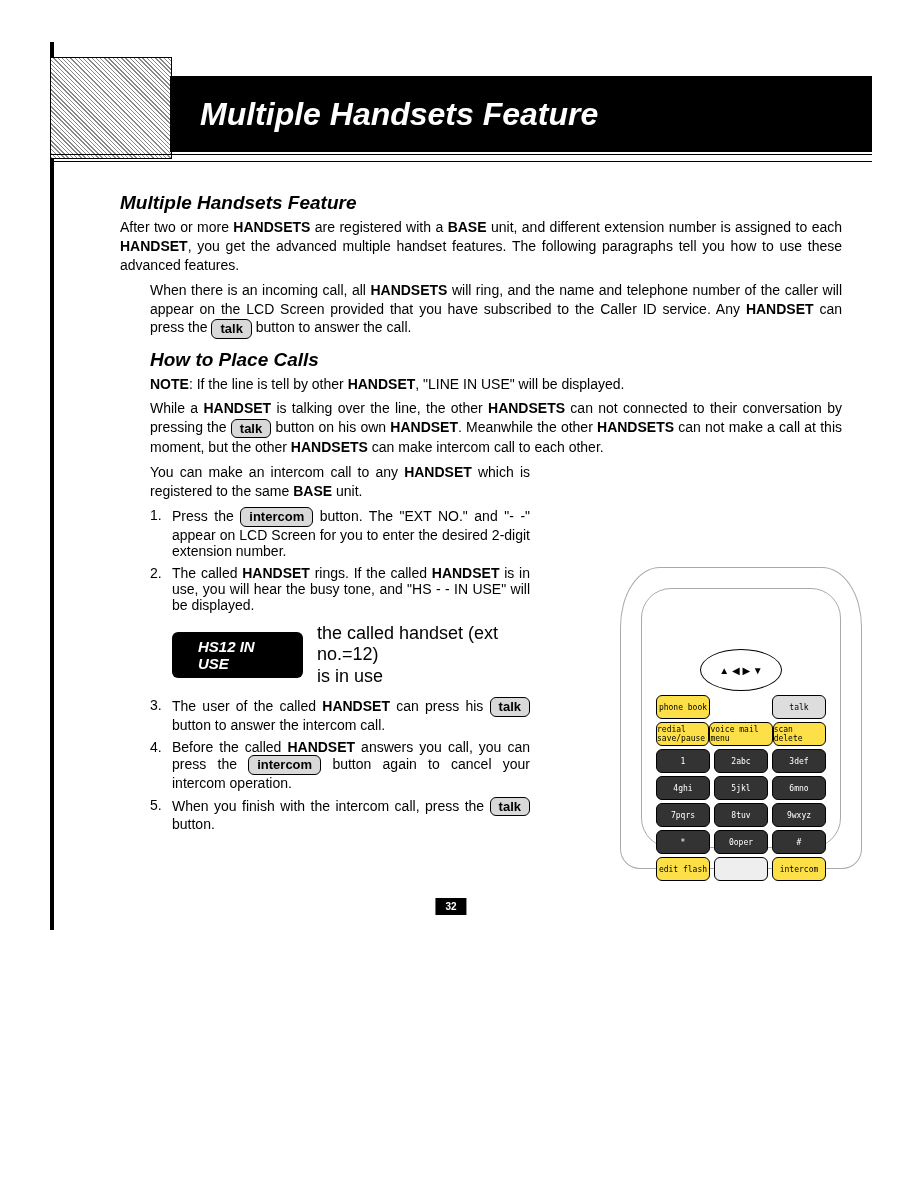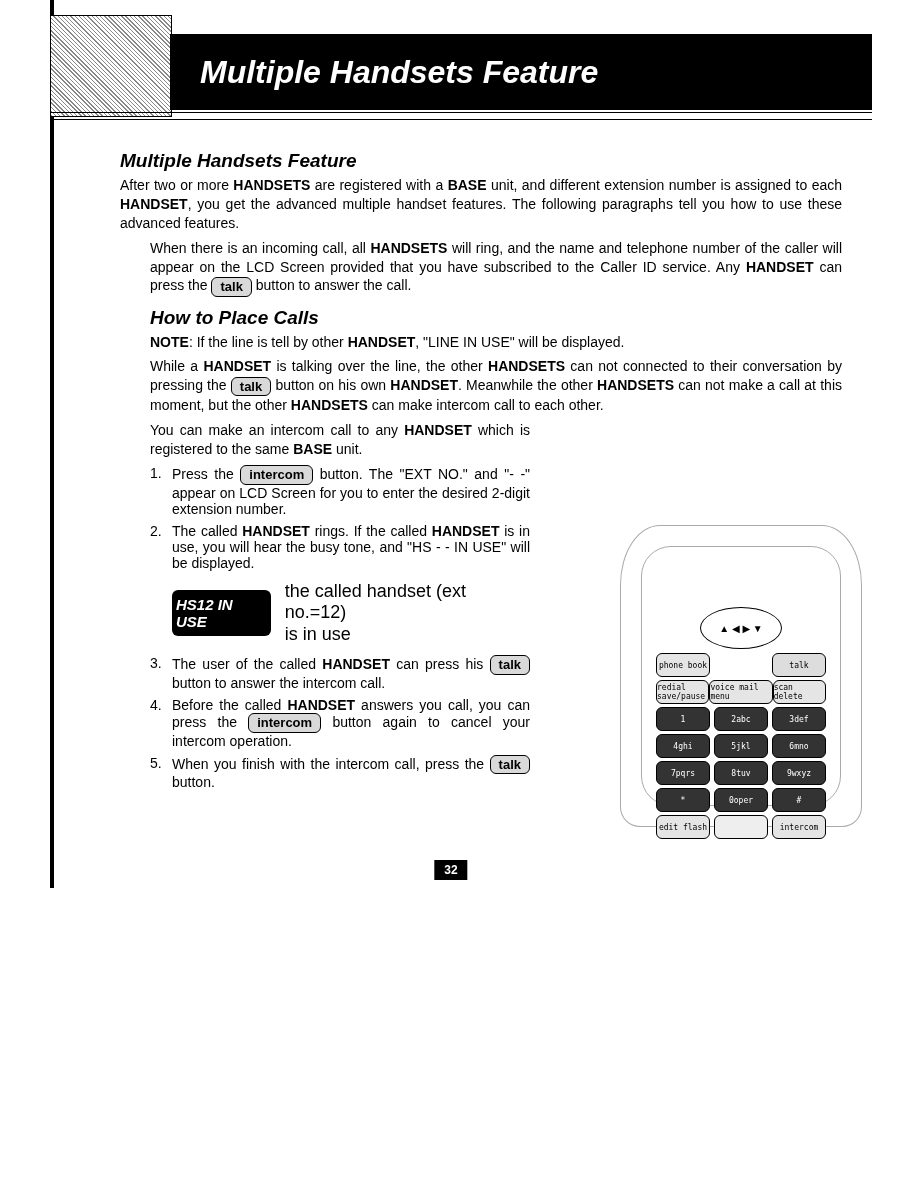--- a/index.html
+++ b/index.html
@@ -9,20 +9,21 @@
     font-size: 14px;
     color: #000;
     width: 902px;
     background: #fff;
   }
   .page {
     position: relative;
     width: 902px;
     height: 888px;
     box-sizing: border-box;
+    margin-top: 42px;
   }
   .side-bar {
     position: absolute;
     left: 50px;
     top: 0;
     width: 4px;
     height: 1200px;
     background: #000;
   }
   .decor-box {
@@ -95,21 +96,21 @@
     font-size: 13px;
     line-height: 1.2;
     vertical-align: middle;
   }
   .lcd {
     display: inline-block;
     background: #000;
     color: #fff;
     font-style: italic;
     font-weight: bold;
-    padding: 6px 4px;
+    padding: 6px 26px;
     border-radius: 6px;
     font-size: 15px;
     margin: 6px 0;
   }
   .step-row {
     display: flex;
     margin-bottom: 6px;
   }
   .step-num {
     width: 22px;
@@ -156,21 +157,21 @@
   .key {
     width: 52px;
     height: 22px;
     border: 1px solid #000;
     border-radius: 6px;
     font-size: 8px;
     display: flex;
     align-items: center;
     justify-content: center;
     font-family: monospace;
-    background: #e5e5e5;
+    background: #fde047;
   }
   .key.wide { width: 62px; }
   .key.talk { background: #ddd; }
   .key.dark { background: #333; color: #fff; }
   .dpad {
     width: 80px;
     height: 40px;
     margin: 0 auto 4px auto;
     border: 1px solid #000;
     border-radius: 50%/50%;
@@ -184,28 +185,28 @@
     align-items: center;
     gap: 14px;
     margin: 10px 0 10px 22px;
   }
   .lcd-note-text {
     font-size: 18px;
     line-height: 1.2;
   }
   .page-num {
     position: absolute;
-    bottom: 8px;
+    bottom: 15px;
     left: 50%;
     transform: translateX(-50%);
     background: #000;
     color: #fff;
     font-weight: bold;
     padding: 3px 10px;
-    font-size: 12px;
+    font-size: 10px;
   }
 </style>
 </head>
 <body>
 
 <div class="page">
   <div class="side-bar"></div>
   <div class="decor-box"></div>
   <div class="header-band">
     <span>Multiple Handsets Feature</span>

